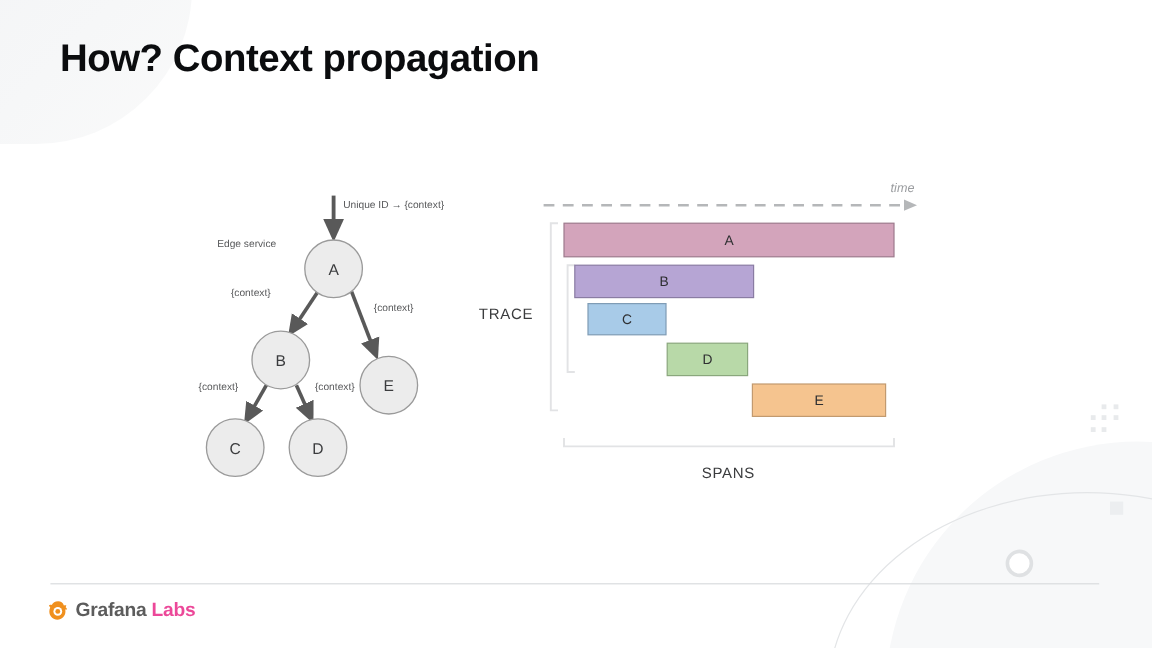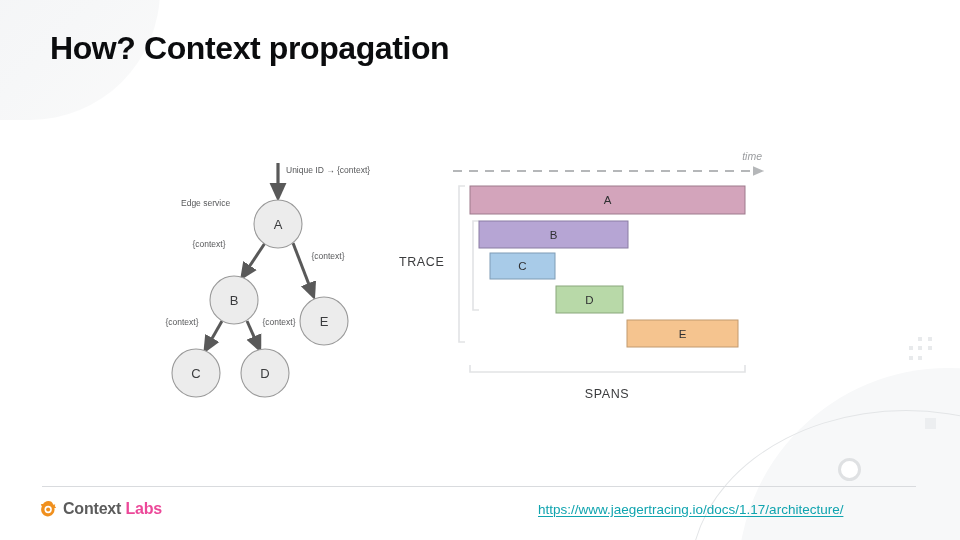--- a/index.html
+++ b/index.html
@@ -264,19 +264,18 @@
 
   <div class="footer-rule"></div>
 
   <div class="brand">
     <svg class="brand-mark" viewBox="0 0 20 21">
       <path d="M10 1.1c-3.1 0-5.3 1.6-6.3 3.6C2.4 4.4 1 4.9 1 4.9s.2 1.4 1.2 2.4C1.6 8.6 1.3 9.9 1.3 11.2c0 4.4 3.5 8 7.9 8s7.9-3.6 7.9-8c0-.6-.1-1.3-.2-1.9h1.9s-.3-1.5-1.5-2.4c.6-.8.6-1.8.6-1.8s-1.2-.2-2.3.3C14.7 2.3 12.5 1.1 10 1.1z" fill="#f0901e"></path>
       <circle cx="9.6" cy="11.1" r="4.3" fill="#ffffff"></circle>
       <circle cx="9.6" cy="11.1" r="2.4" fill="#f0901e"></circle>
     </svg>
     <span class="brand-text">
-      <span class="g">Context</span><span>&nbsp;</span><span class="l">Labs</span>
+      <span class="g">Grafana</span><span>&nbsp;</span><span class="l">Labs</span>
     </span>
   </div>
 
-  <a class="source-link" href="#">https://www.jaegertracing.io/docs/1.17/architecture/</a>
 
 </div>
 
 </body></html>

